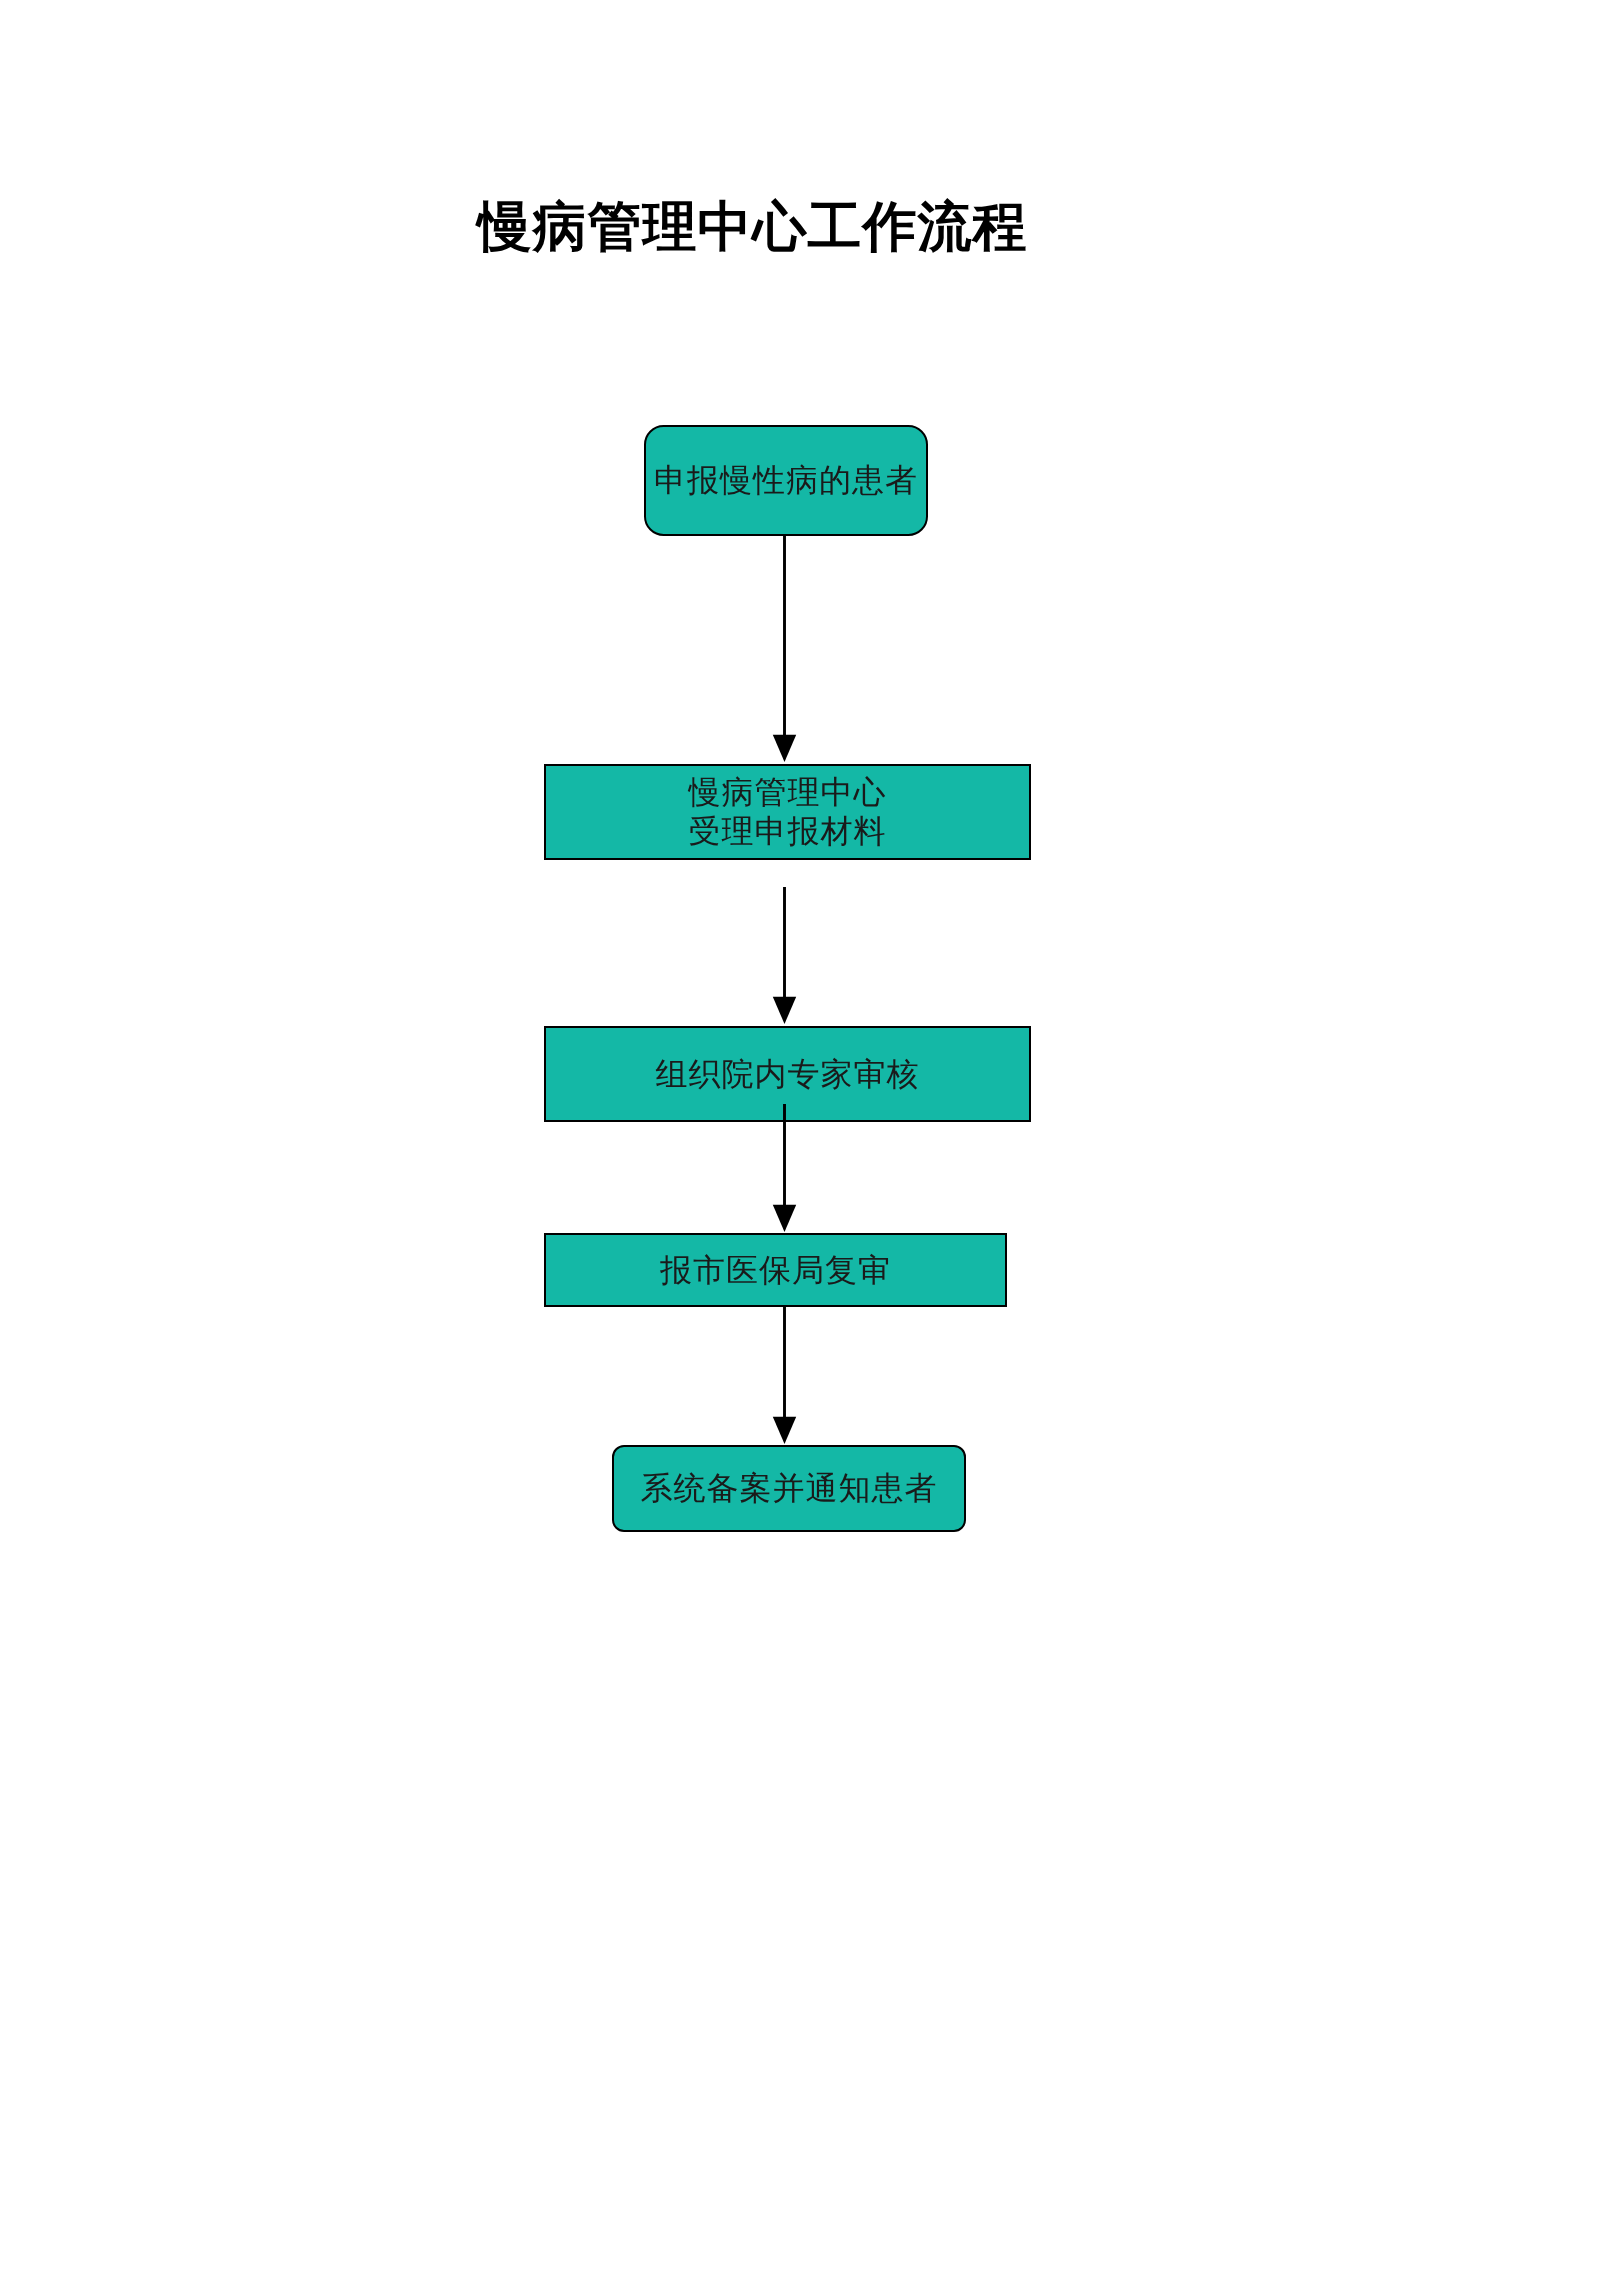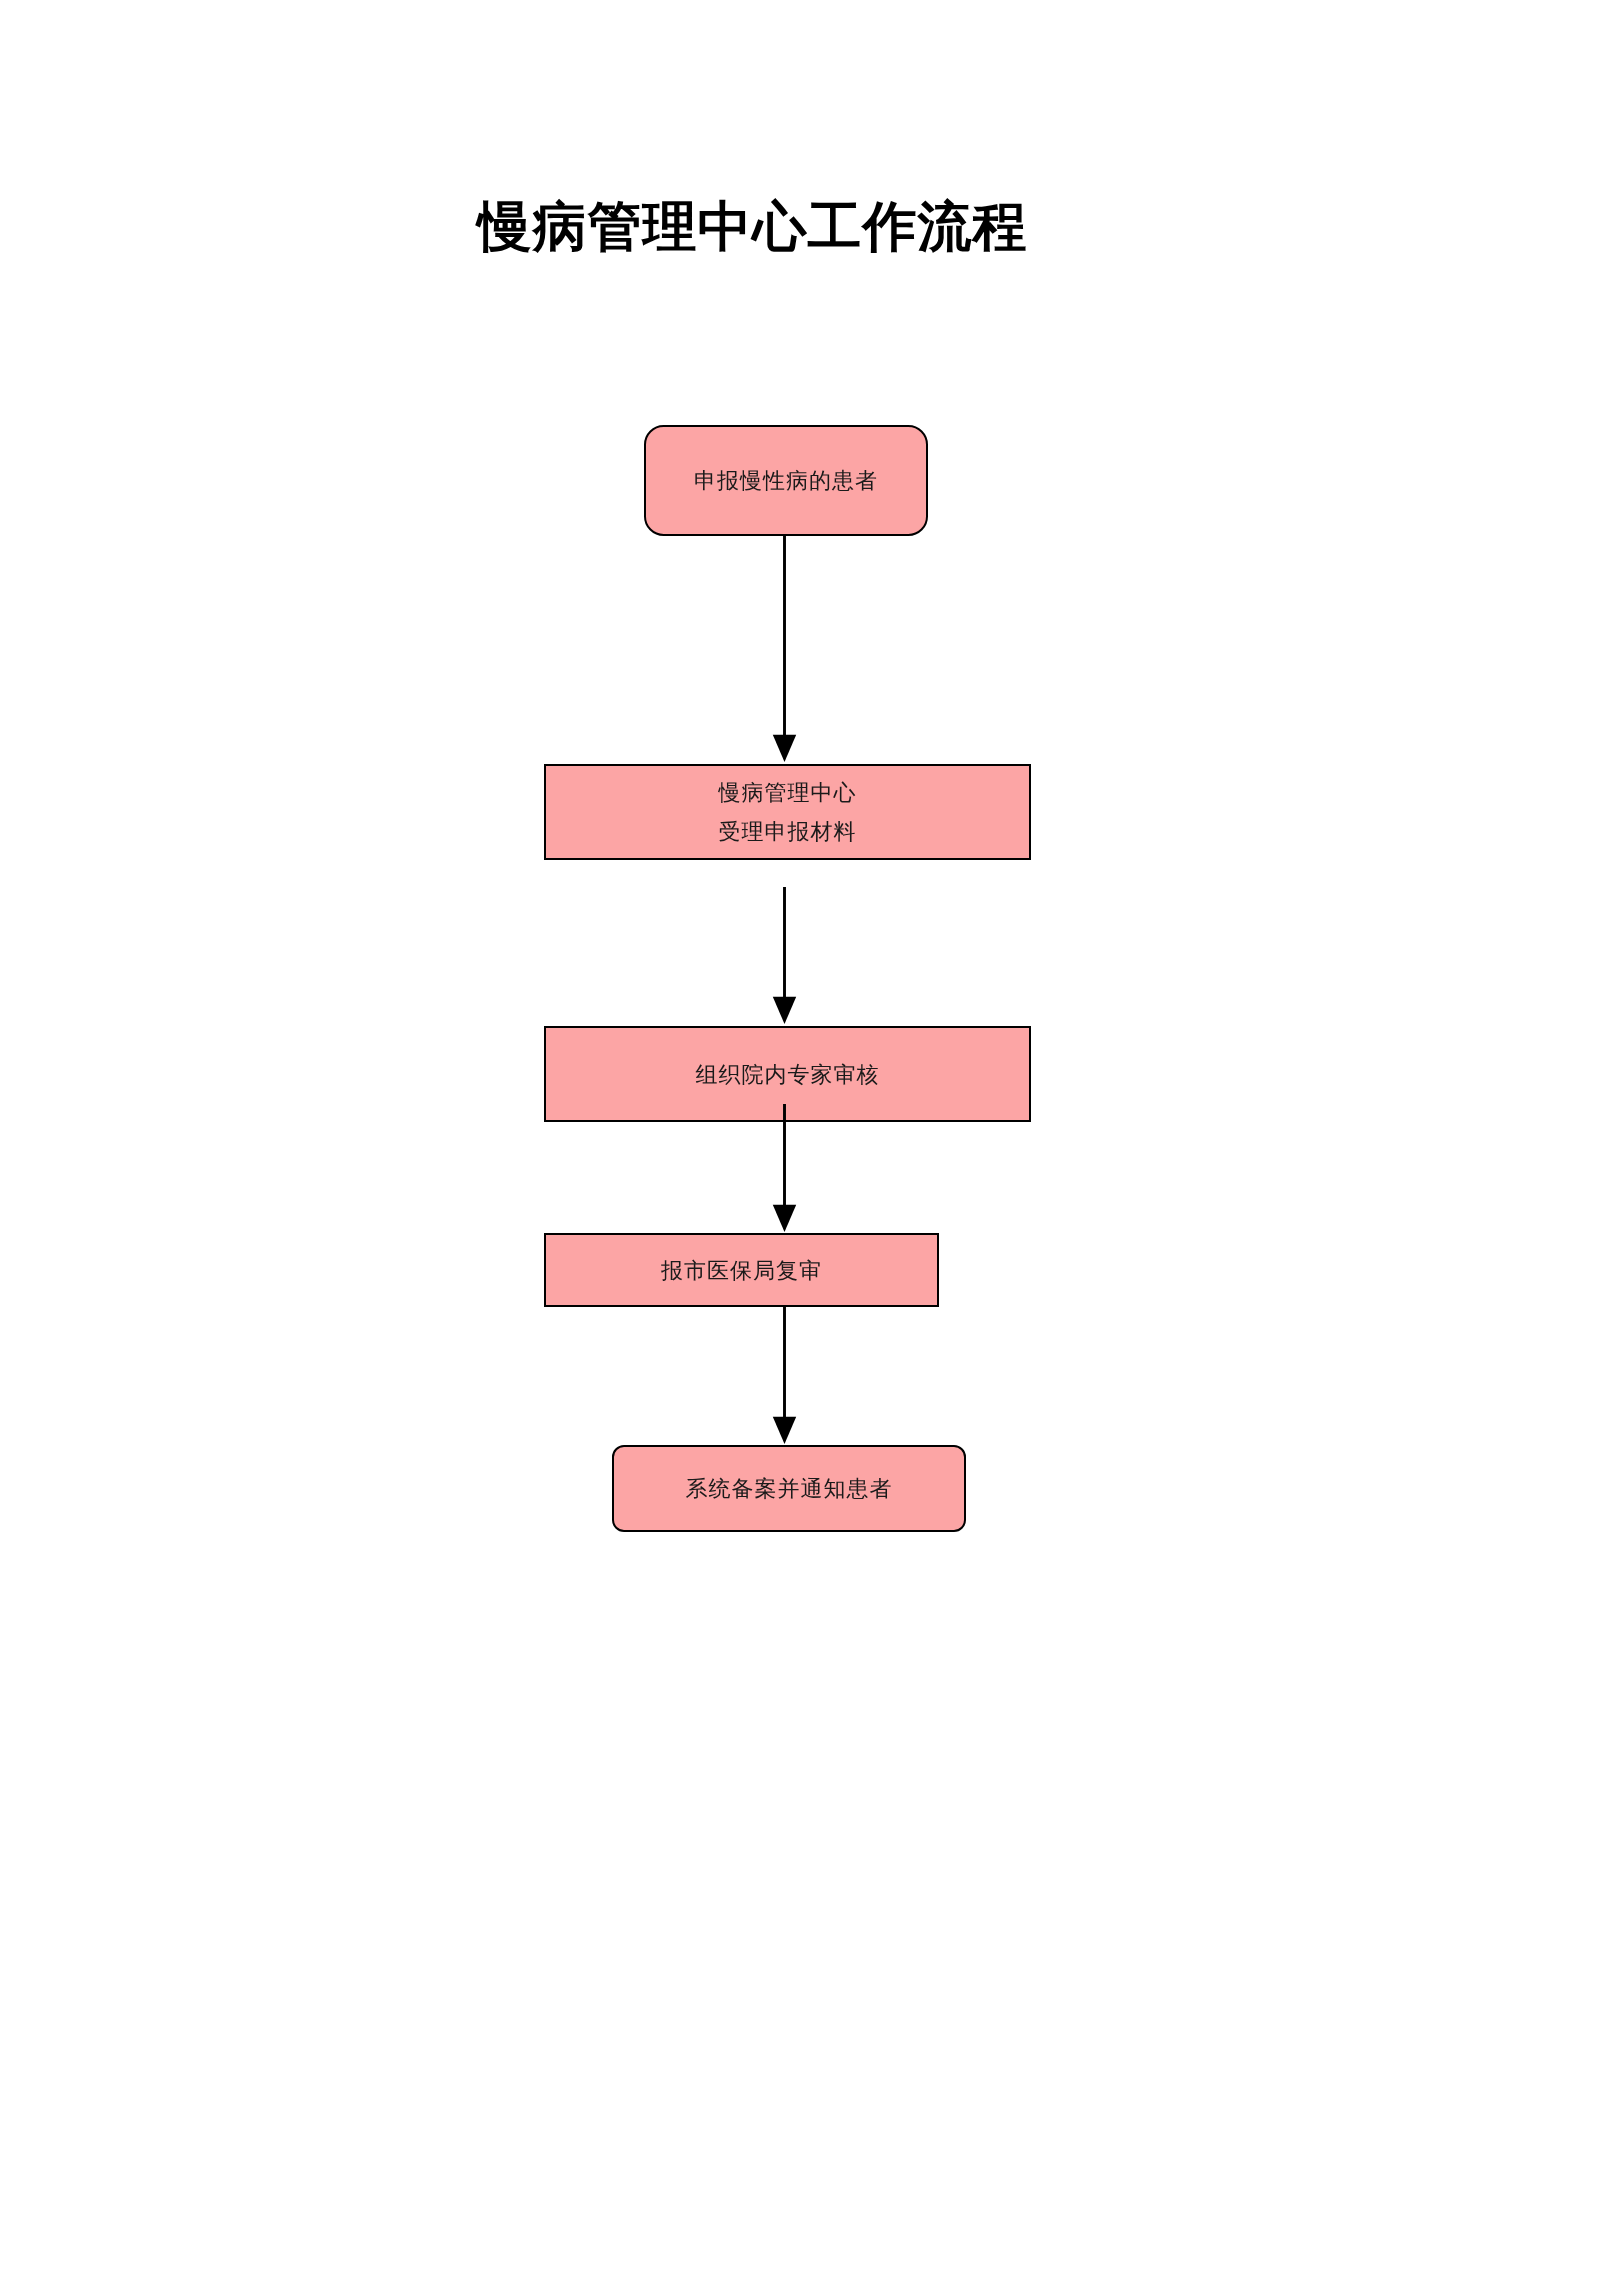--- a/index.html
+++ b/index.html
@@ -28,28 +28,28 @@
     font-size: 54px;
     line-height: 69px;
     letter-spacing: 1px;
     color: #000000;
     white-space: nowrap;
   }
   .node {
     position: absolute;
     box-sizing: border-box;
     border: 2.5px solid #000000;
-    background: #fca5a5;
+    background: #14b8a6;
     display: flex;
     align-items: center;
     justify-content: center;
     text-align: center;
     color: #1a1a1a;
     font-family: "Liberation Serif", "DejaVu Serif", serif;
-    font-size: 22px;
+    font-size: 32px;
     line-height: 39px;
     letter-spacing: 1px;
   }
   .node.rounded {
     border-radius: 19.6px;
   }
   .node .node-text {
     display: block;
     white-space: pre-line;
   }
@@ -98,21 +98,21 @@
     <span class="node-text">组织院内专家审核</span>
   </div>
 
   <div class="connector" style="left:765px; top:1104px; height:130px;">
     <svg viewBox="0 0 40 133" preserveAspectRatio="none" aria-hidden="true">
       <line x1="20" y1="0" x2="20" y2="107" stroke="#000000" stroke-width="3"></line>
       <polygon points="8,103 32,103 20,131" fill="#000000"></polygon>
     </svg>
   </div>
 
-  <div class="node" style="left:544px; top:1233px; width:395px; height:74px;">
+  <div class="node" style="left:544px; top:1233px; width:463px; height:74px;">
     <span class="node-text">报市医保局复审</span>
   </div>
 
   <div class="connector" style="left:765px; top:1306px; height:140px;">
     <svg viewBox="0 0 40 143" preserveAspectRatio="none" aria-hidden="true">
       <line x1="20" y1="0" x2="20" y2="117" stroke="#000000" stroke-width="3"></line>
       <polygon points="8,113 32,113 20,141" fill="#000000"></polygon>
     </svg>
   </div>
 

